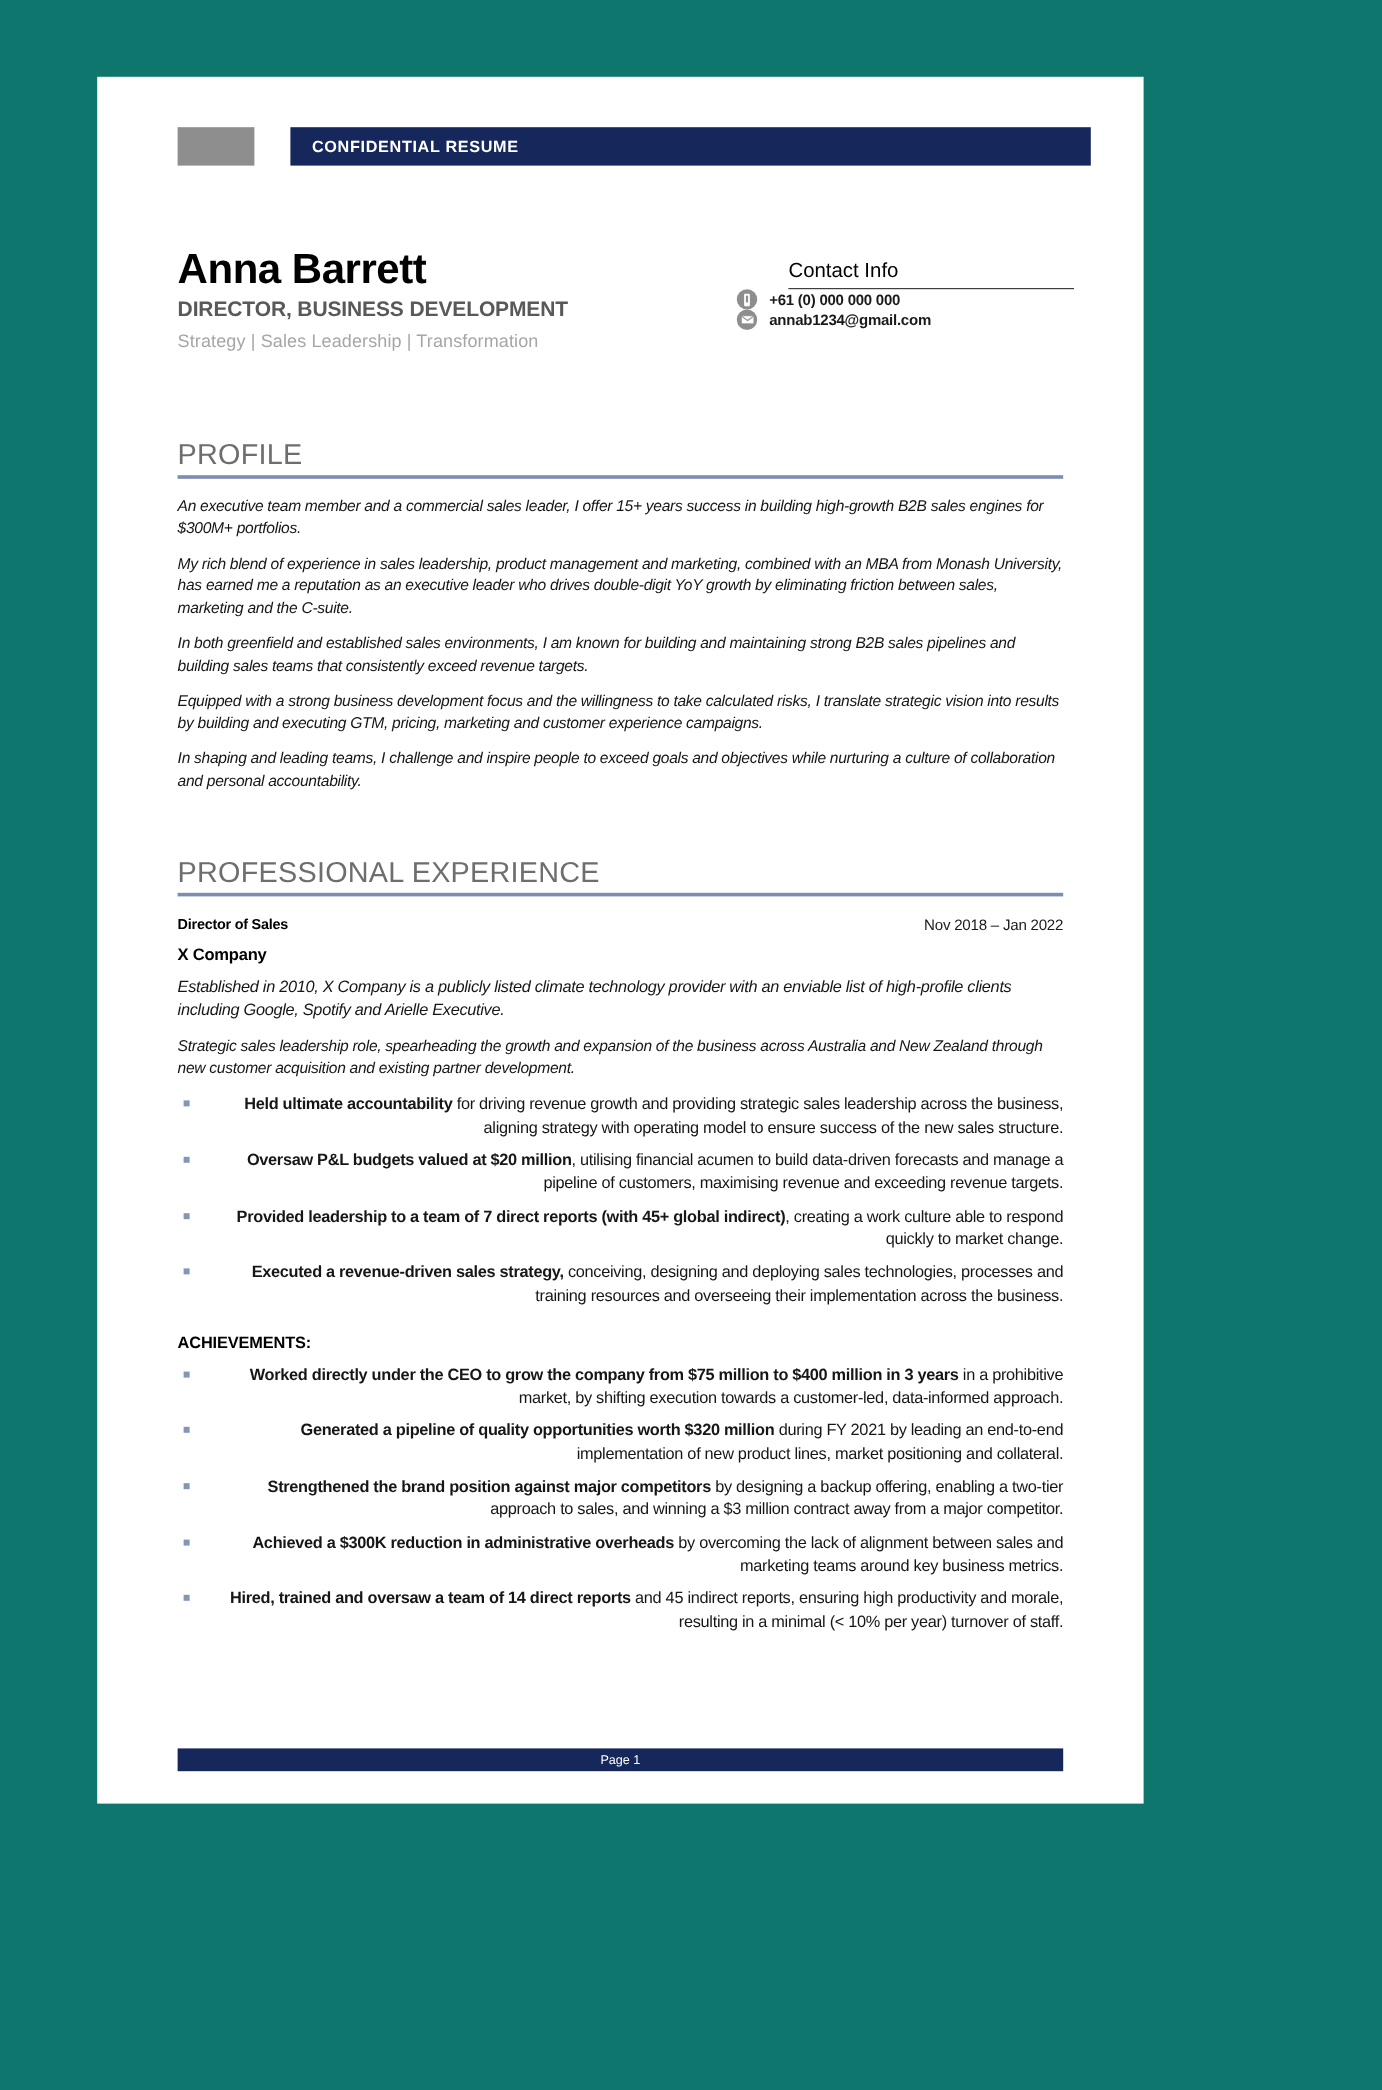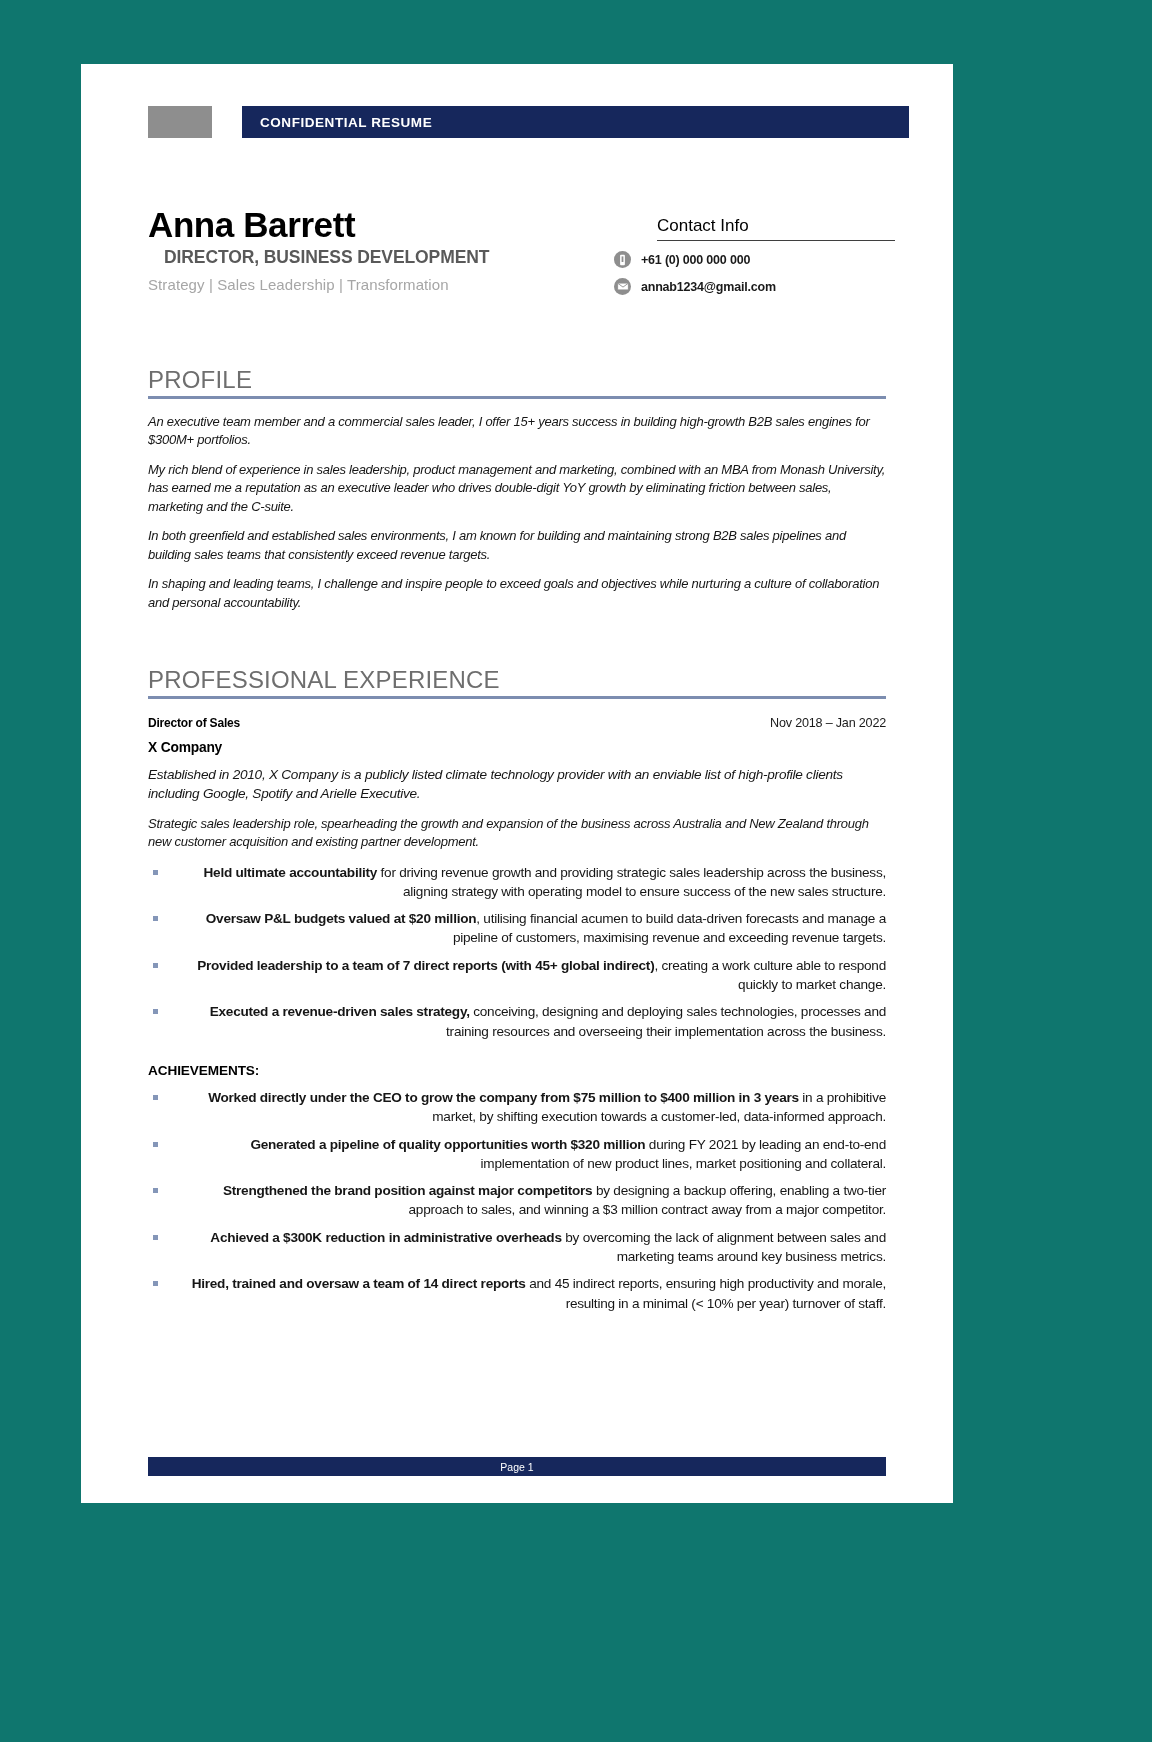--- a/index.html
+++ b/index.html
@@ -88,21 +88,21 @@
     letter-spacing: -0.4px;
     line-height: 1.08;
     margin: 0;
   }
   .job-title {
     font-family: "Liberation Sans", sans-serif;
     font-size: 17.5px;
     font-weight: bold;
     color: #595959;
     letter-spacing: -0.1px;
-    margin: 3px 0 0 16px;
+    margin: 3px 0 0 0;
   }
   .tagline {
     font-family: "Liberation Sans", sans-serif;
     font-size: 15px;
     font-weight: normal;
     color: #a6a6a6;
     margin: 8px 0 0 0;
     letter-spacing: 0.1px;
   }
 
@@ -117,21 +117,21 @@
     font-size: 17px;
     color: #000000;
     padding-bottom: 4px;
     border-bottom: 1.2px solid #3f3f3f;
     width: 238px;
     margin-left: 43px;
   }
   .contact-item {
     display: flex;
     align-items: center;
-    margin-top: 10px;
+    margin-top: 0;
   }
   .contact-icon {
     width: 17px;
     height: 17px;
     border-radius: 50%;
     background: #8e8e8e;
     display: inline-flex;
     align-items: center;
     justify-content: center;
     flex: 0 0 auto;
@@ -318,20 +318,21 @@
       </div>
     </div>
 
     <div class="section profile-wrap">
       <div class="section-title">PROFILE</div>
       <div class="section-rule"></div>
       <div>
         <p class="body-text">An executive team member and a commercial sales leader, I offer 15+ years success in building high-growth B2B sales engines for $300M+ portfolios.</p>
         <p class="body-text">My rich blend of experience in sales leadership, product management and marketing, combined with an MBA from Monash University, has earned me a reputation as an executive leader who drives double-digit YoY growth by eliminating friction between sales, marketing and the C-suite.</p>
         <p class="body-text">In both greenfield and established sales environments, I am known for building and maintaining strong B2B sales pipelines and building sales teams that consistently exceed revenue targets.</p>
+        <p class="body-text">Equipped with a strong business development focus and the willingness to take calculated risks, I translate strategic vision into results by building and executing GTM, pricing, marketing and customer experience campaigns.</p>
         <p class="body-text">In shaping and leading teams, I challenge and inspire people to exceed goals and objectives while nurturing a culture of collaboration and personal accountability.</p>
       </div>
     </div>
 
     <div class="section experience-wrap">
       <div class="section-title">PROFESSIONAL EXPERIENCE</div>
       <div class="section-rule"></div>
 
       <div class="job-head">
         <span class="job-role">Director of Sales</span>

